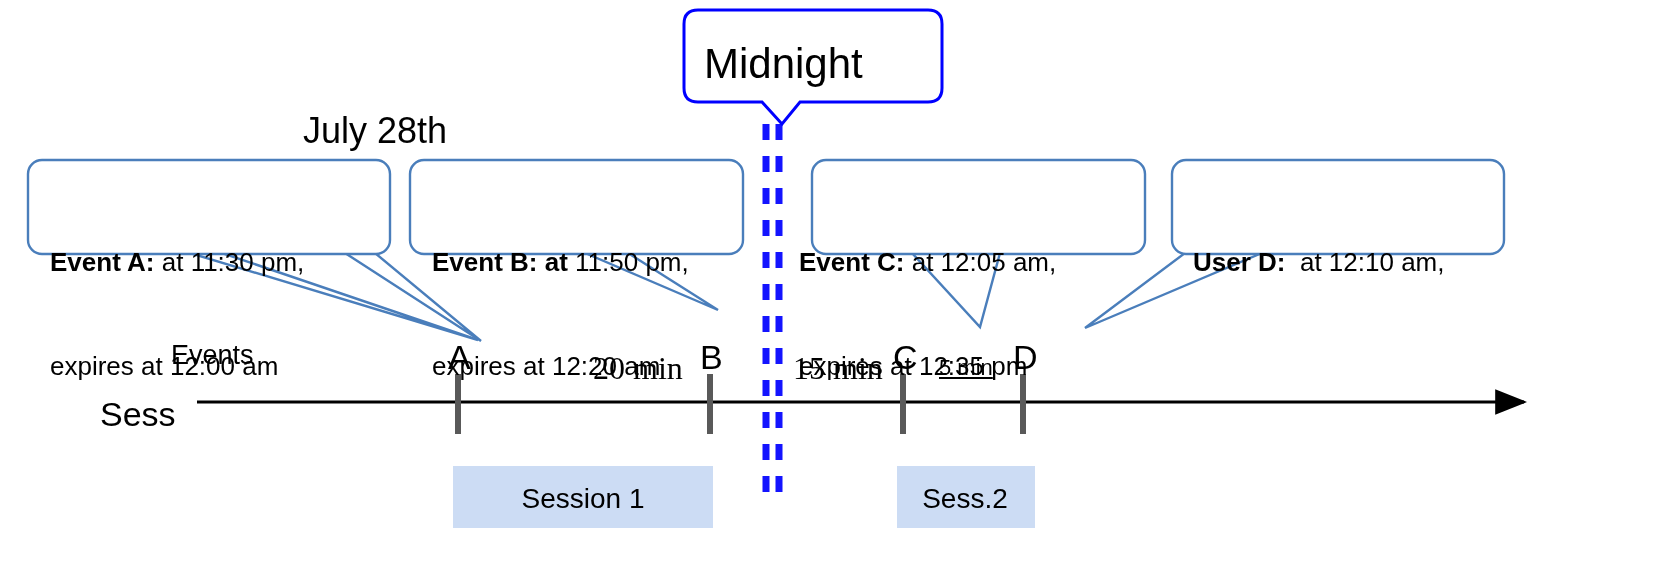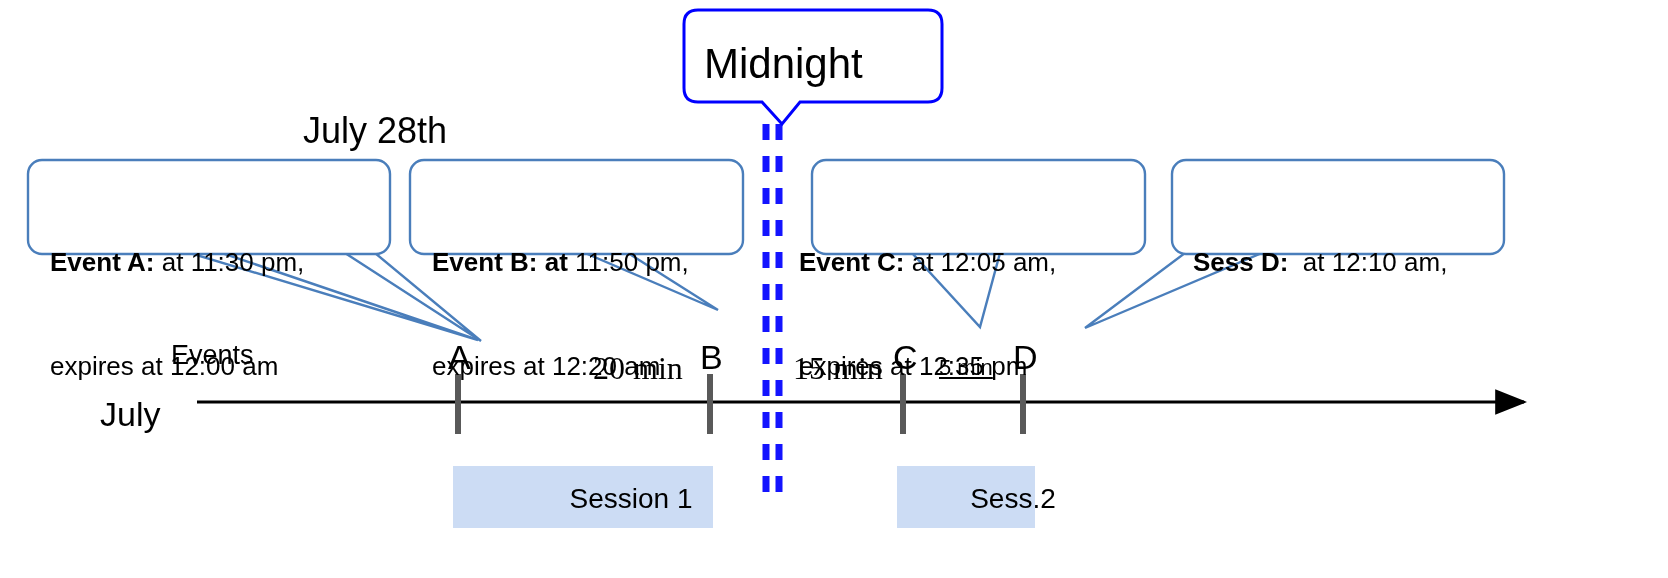--- a/index.html
+++ b/index.html
@@ -62,21 +62,20 @@
     font-size: 42px;
     color: #000000;
     white-space: pre;
   }
   .session-text {
     position: absolute;
     font-size: 28px;
     color: #000000;
     white-space: pre;
     text-align: center;
-    margin-left: 48px;
   }
 </style>
 </head>
 <body>
 
 <div id="canvas">
 
   <svg id="vector-layer" viewBox="0 0 1668 578">
 
     <path d="M 190 253 L 478 340 L 222 253 Z" fill="#ffffff" stroke="#4a7ebb" stroke-width="2.4"></path>
@@ -139,26 +138,26 @@
     <div><b>Event B: at</b><span> 11:50 pm,</span></div>
     <div>expires at 12:20 am</div>
   </div>
 
   <div class="callout-text" style="left:791px; top:176px;margin-left:8px;">
     <div><b>Event C:</b><span> at 12:05 am,</span></div>
     <div>expires at 12:35 pm</div>
   </div>
 
   <div class="callout-text" style="left:1193px; top:176px;">
-    <div><b>Sess D:</b><span>  at 12:10 am,</span></div>
+    <div><b>User D:</b><span>  at 12:10 am,</span></div>
   </div>
 
   <div class="txt events-label" style="left:171px; top:330px;">Events</div>
 
-  <div class="txt axis-label" style="left:100px; top:385px;">July</div>
+  <div class="txt axis-label" style="left:100px; top:385px;">Sess</div>
 
   <div class="txt event-letter" style="left:448px; top:328px;">A</div>
 
   <div class="txt event-letter" style="left:700px; top:328px;">B</div>
 
   <div class="txt event-letter" style="left:893px; top:328px;">C</div>
 
   <div class="txt event-letter" style="left:1013px; top:328px;">D</div>
 
   <div class="txt gap-label" style="left:593px; top:340px;">20 min</div>

